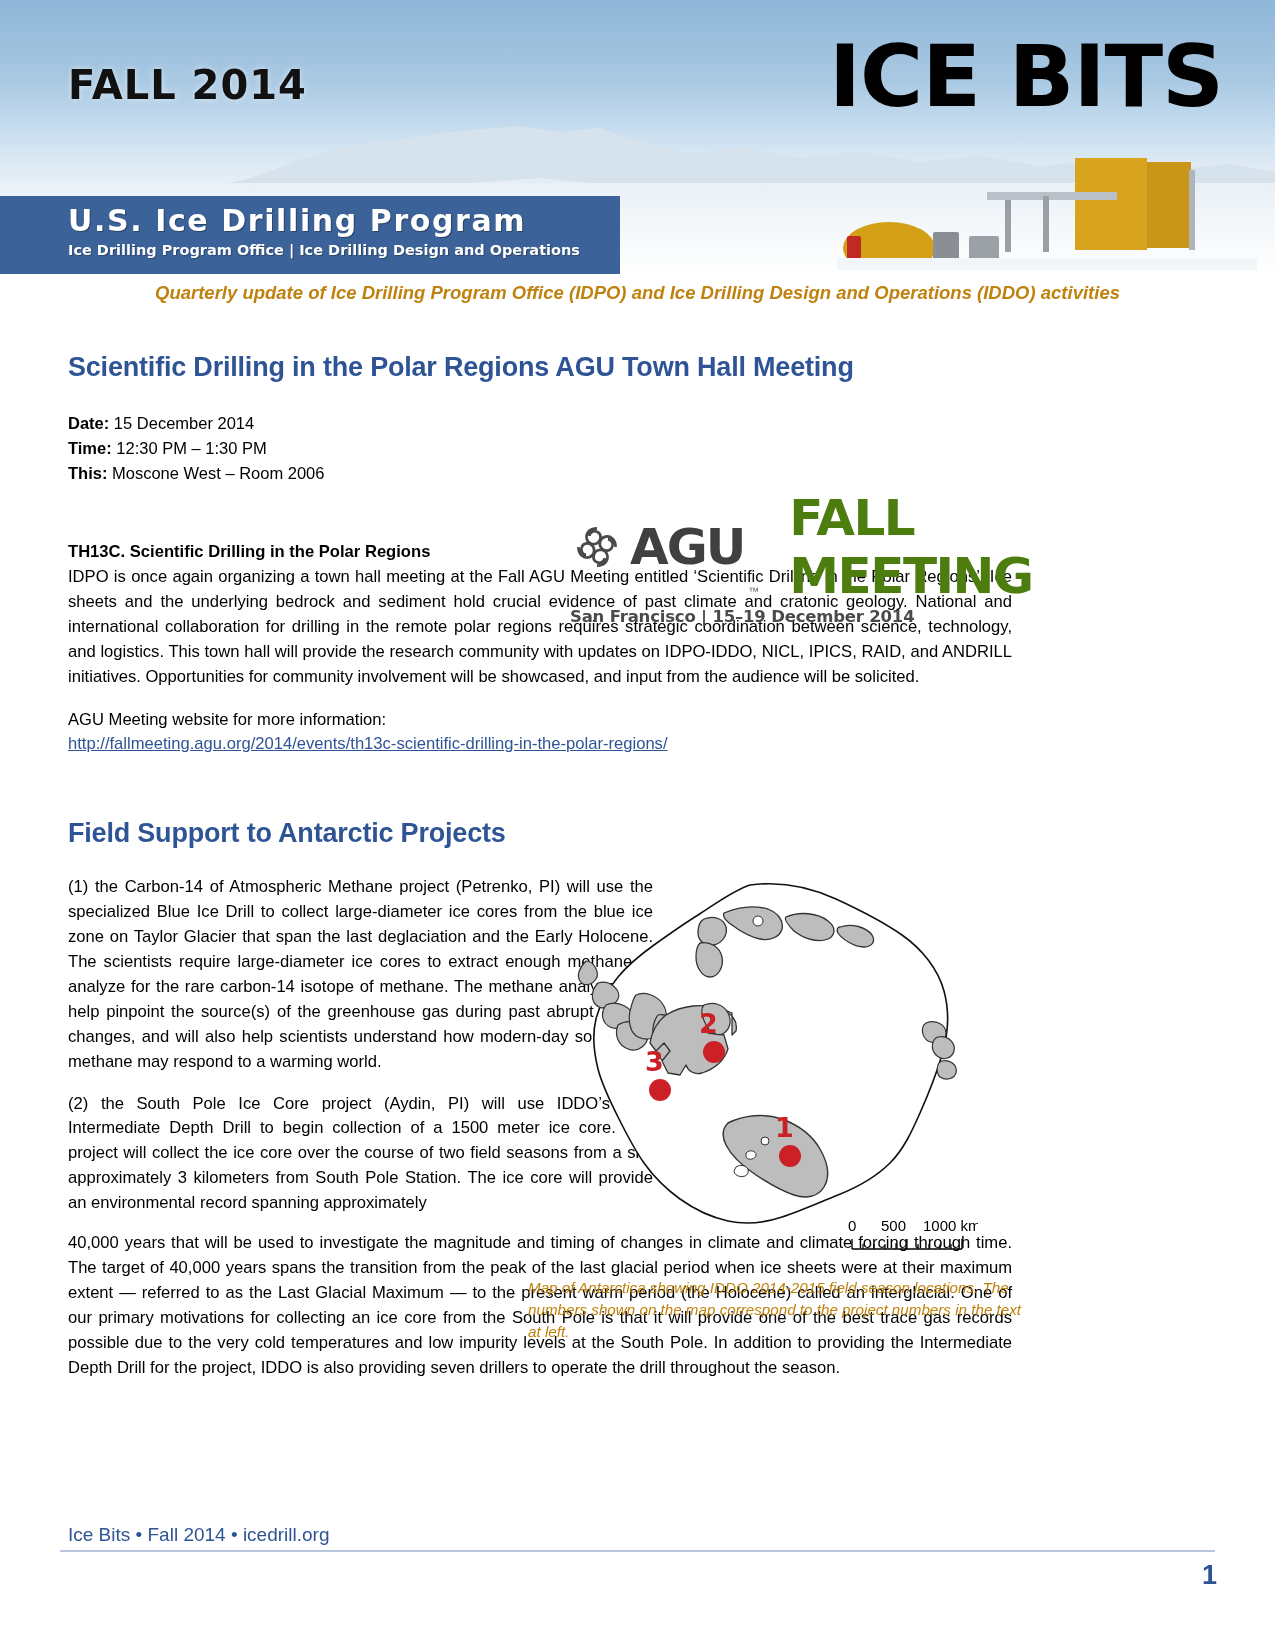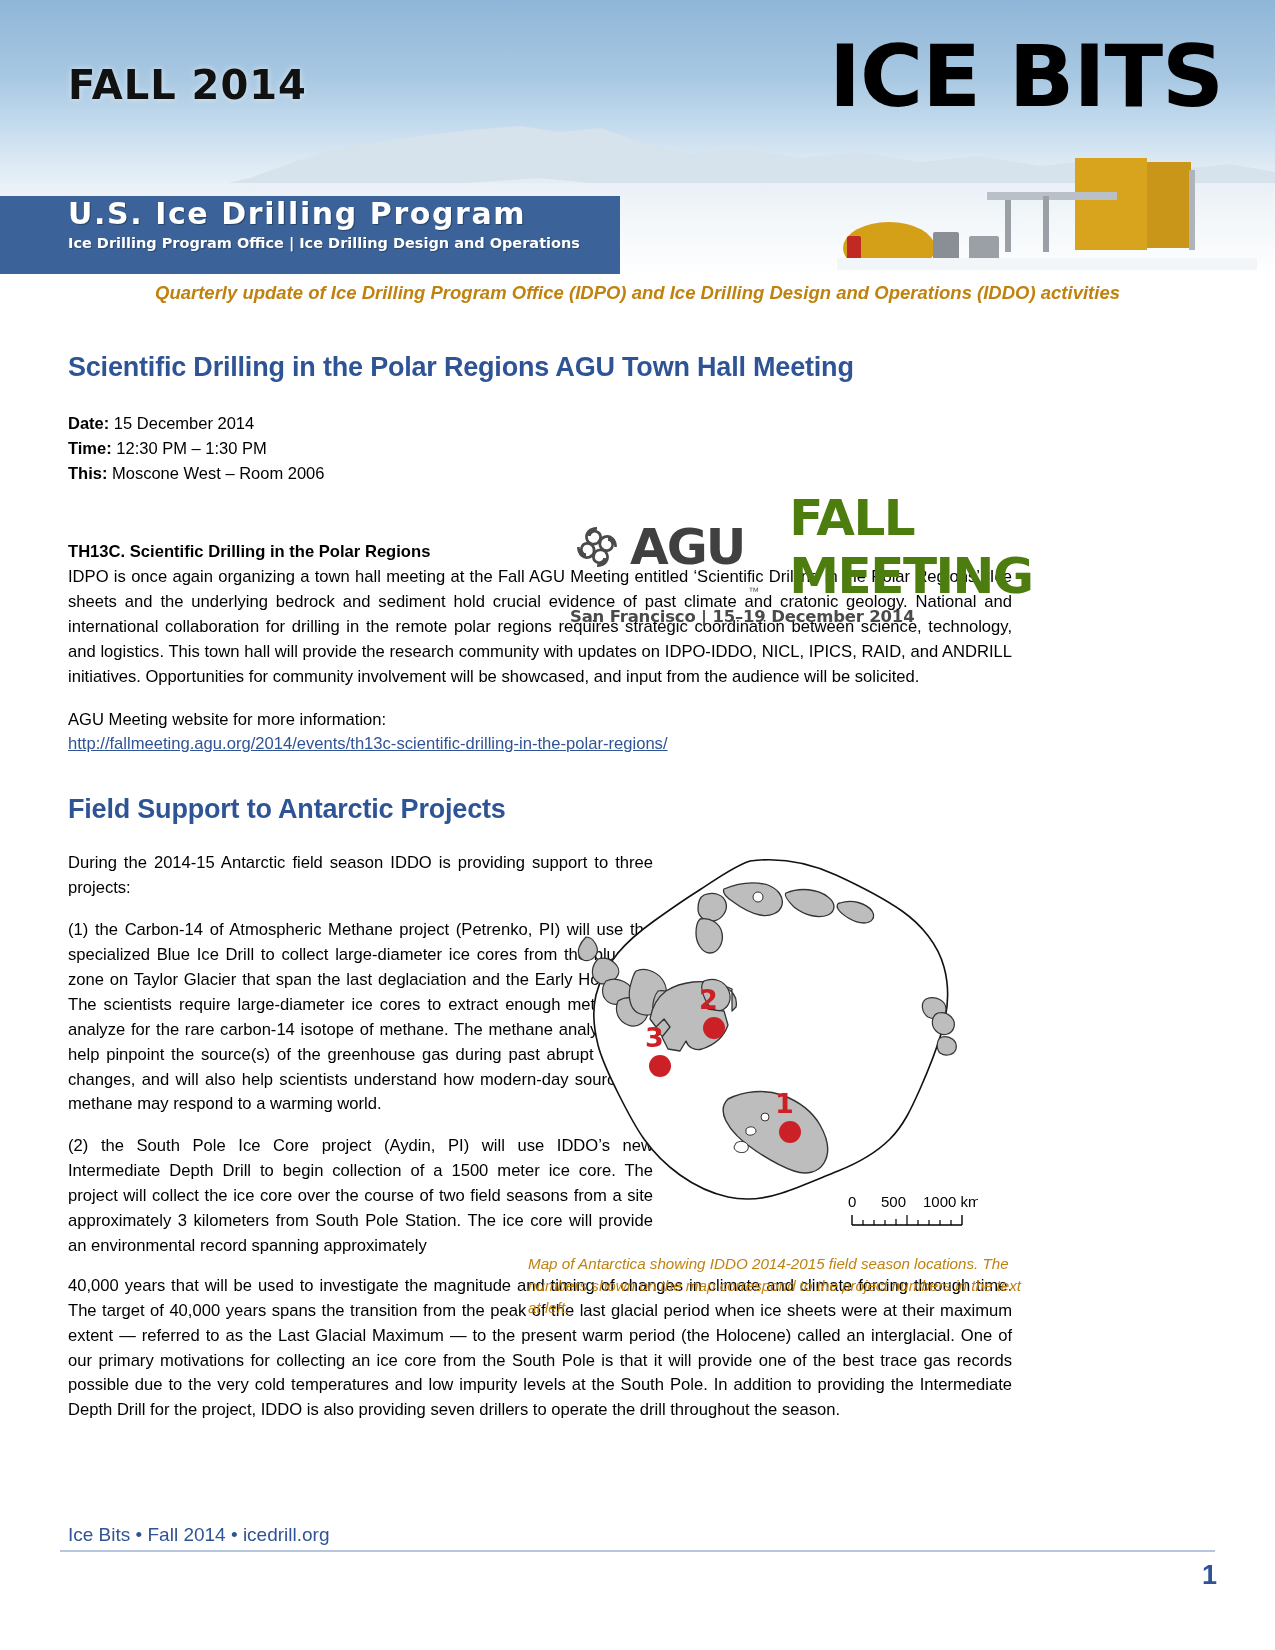--- a/index.html
+++ b/index.html
@@ -37,21 +37,21 @@
     font-size: 86px; font-weight: bold; letter-spacing: -1px;
     color: #000; line-height: .95;
     font-family: "DejaVu Sans", sans-serif;
   }
 
   
   .progbar {
     position: absolute; left: 0; top: 196px;
     width: 620px; height: 78px;
     background: #3c6399;
-    padding: 0 0 0 68px;
+    padding: 7px 0 0 68px;
     color: #fff;
   }
   .progbar .l1 {
     font-size: 30px; font-weight: bold; letter-spacing: 1.6px;
     font-family: "DejaVu Sans", sans-serif;
     text-shadow: 1px 1px 1px rgba(0,0,0,.35);
   }
   .progbar .l2 {
     font-size: 14.5px; font-weight: bold; margin-top: 4px;
     font-family: "DejaVu Sans", sans-serif;
@@ -221,21 +221,21 @@
     <div class="bodytext b">TH13C. Scientific Drilling in the Polar Regions</div>
     <div class="bodytext">IDPO is once again organizing a town hall meeting at the Fall AGU Meeting entitled ‘Scientific Drilling in the Polar Regions’. Ice sheets and the underlying bedrock and sediment hold crucial evidence of past climate and cratonic geology. National and international collaboration for drilling in the remote polar regions requires strategic coordination between science, technology, and logistics. This town hall will provide the research community with updates on IDPO-IDDO, NICL, IPICS, RAID, and ANDRILL initiatives. Opportunities for community involvement will be showcased, and input from the audience will be solicited.</div>
 
     <div class="spacer"></div>
 
     <div class="bodytext">AGU Meeting website for more information:</div>
     <div style="margin:2px 68px 0 68px;">
       <a class="link" href="#">http://fallmeeting.agu.org/2014/events/th13c-scientific-drilling-in-the-polar-regions/</a>
     </div>
 
-    <h2 class="section" style="margin-top:40px;">Field Support to Antarctic Projects</h2>
+    <h2 class="section" style="margin-top:64px;">Field Support to Antarctic Projects</h2>
 
     <div class="cols">
 
       <div class="mapbox">
         <svg viewBox="0 0 460 400" width="460" height="400">
 
           <path d="M232,20 C262,16 292,22 318,34 C344,46 364,56 384,70 C404,84 420,104 426,126
                    C432,148 430,170 424,190 C418,210 410,230 402,248 C394,266 386,284 372,298
                    C358,312 340,322 320,330 C300,338 282,346 264,352 C246,358 228,360 210,356
                    C192,352 176,344 162,334 C148,324 136,312 126,298 C116,284 108,268 100,252
@@ -305,21 +305,20 @@
             <text x="405" y="366" font-family="Liberation Sans, sans-serif" font-size="15" fill="#000">1000 km</text>
             <path d="M334,374 L334,384 M334,384 L444,384 M444,384 L444,374" fill="none" stroke="#000" stroke-width="1.4"></path>
             <path d="M345,384 L345,379 M356,384 L356,379 M367,384 L367,379 M378,384 L378,378
                      M389,384 L389,374 M400,384 L400,379 M411,384 L411,379 M422,384 L422,379 M433,384 L433,379" stroke="#000" stroke-width="1.2"></path>
           </g>
         </svg>
         <div class="map-caption">Map of Antarctica showing IDDO 2014-2015 field season locations. The numbers shown on the map correspond to the project numbers in the text at left.</div>
       </div>
 
       <div class="leftcol">
-        <p>During the 2014-15 Antarctic field season IDDO is providing support to three projects:</p>
         <p>(1) the Carbon-14 of Atmospheric Methane project (Petrenko, PI) will use the specialized Blue Ice Drill to collect large-diameter ice cores from the blue ice zone on Taylor Glacier that span the last deglaciation and the Early Holocene. The scientists require large-diameter ice cores to extract enough methane to analyze for the rare carbon-14 isotope of methane. The methane analyses will help pinpoint the source(s) of the greenhouse gas during past abrupt climate changes, and will also help scientists understand how modern-day sources of methane may respond to a warming world.</p>
         <p>(2) the South Pole Ice Core project (Aydin, PI) will use IDDO’s new Intermediate Depth Drill to begin collection of a 1500 meter ice core. The project will collect the ice core over the course of two field seasons from a site approximately 3 kilometers from South Pole Station. The ice core will provide an environmental record spanning approximately</p>
       </div>
     </div>
 
     <div class="fullwidth" style="margin-top:-2px;">40,000 years that will be used to investigate the magnitude and timing of changes in climate and climate forcing through time. The target of 40,000 years spans the transition from the peak of the last glacial period when ice sheets were at their maximum extent — referred to as the Last Glacial Maximum — to the present warm period (the Holocene) called an interglacial. One of our primary motivations for collecting an ice core from the South Pole is that it will provide one of the best trace gas records possible due to the very cold temperatures and low impurity levels at the South Pole. In addition to providing the Intermediate Depth Drill for the project, IDDO is also providing seven drillers to operate the drill throughout the season.</div>
   </div>
 
   <div class="footrule"></div>
   <div class="footer">Ice Bits  •  Fall 2014  •  icedrill.org</div>

